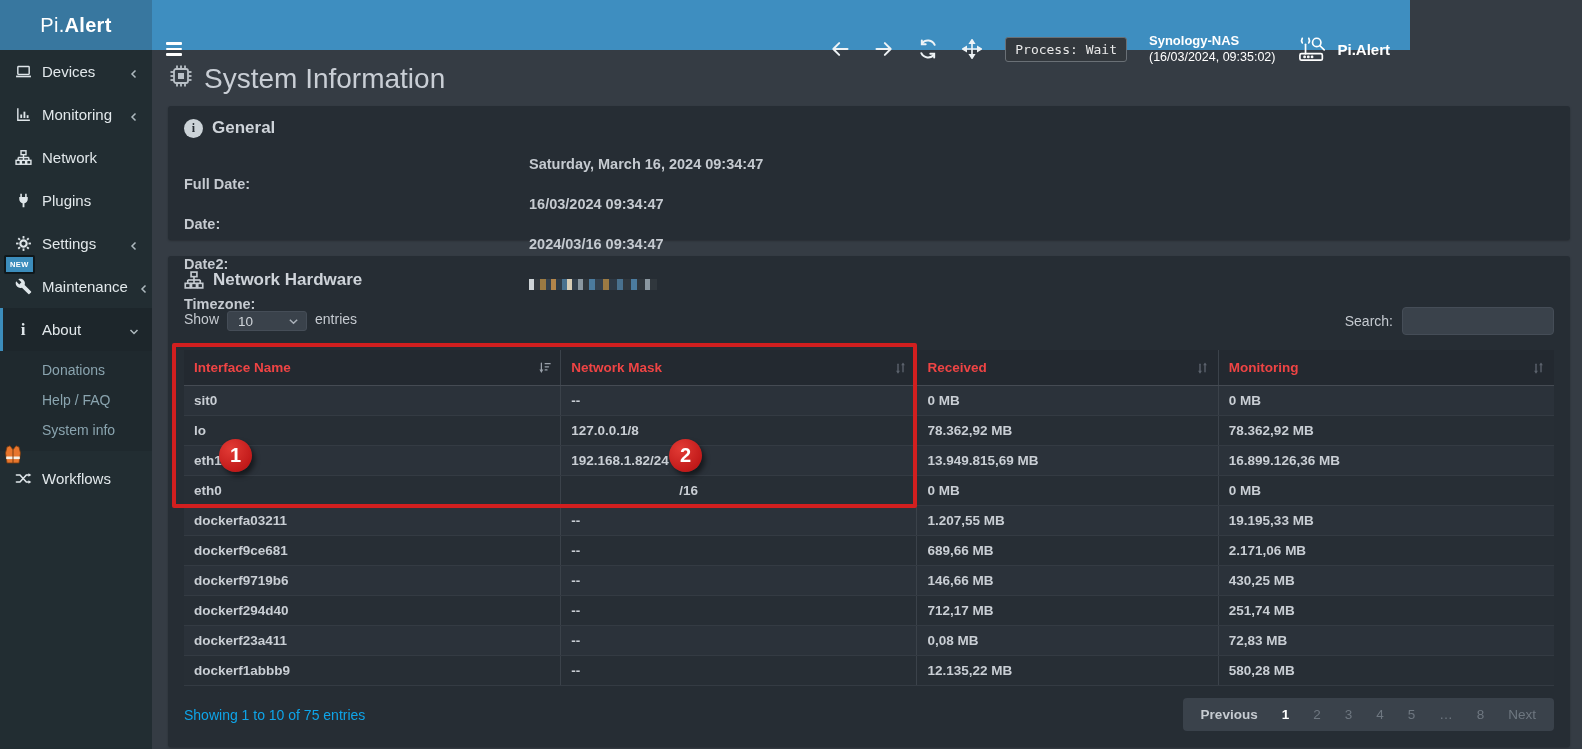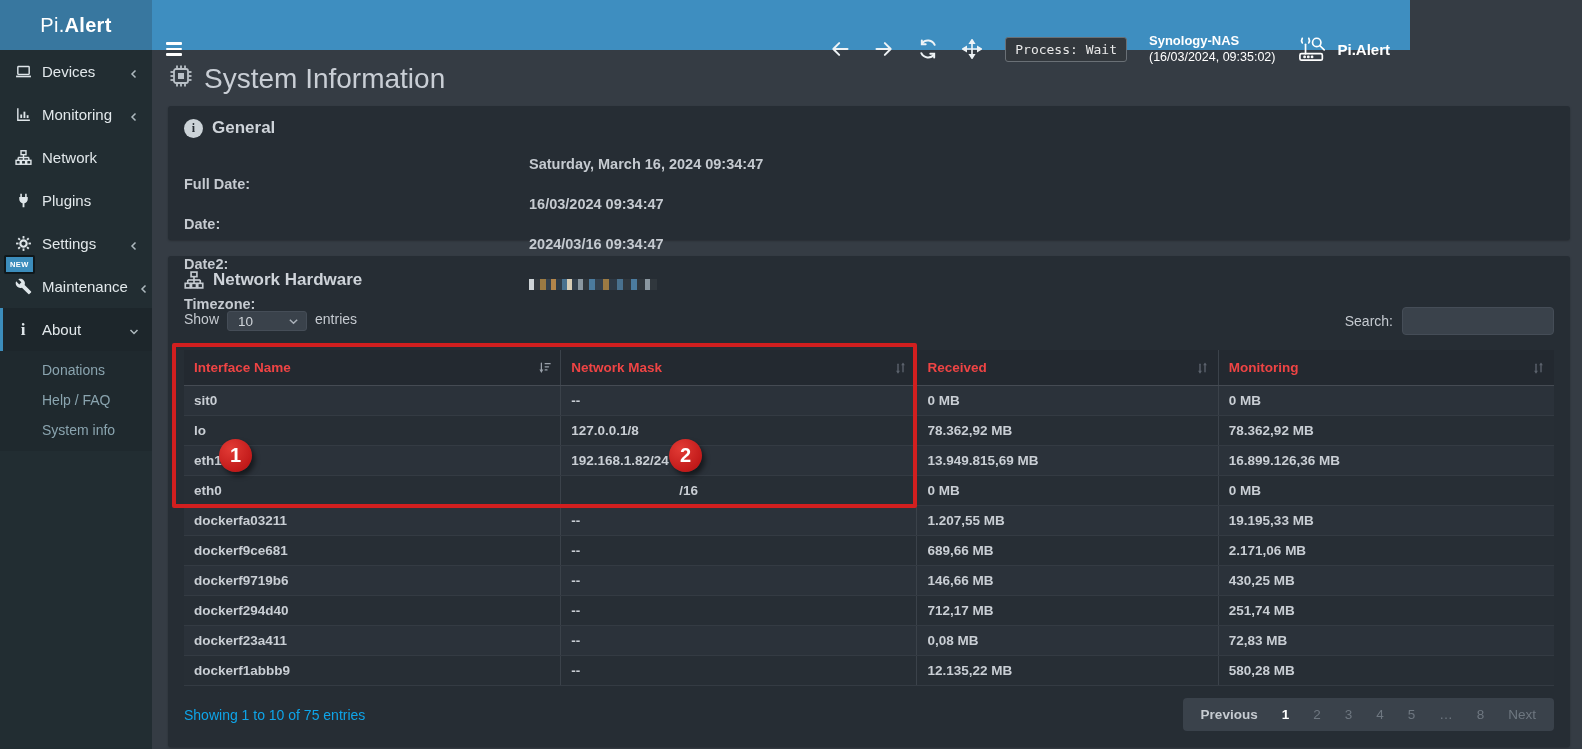--- a/index.html
+++ b/index.html
@@ -260,20 +260,38 @@
     <span class="s-ico info-i">i</span>
     <span class="s-label">About</span>
     <span class="s-chev"><svg viewBox="0 0 24 24" fill="none" stroke="currentColor" stroke-width="3">
           <polyline points="5 8 12 15 19 8"></polyline>
         </svg></span>
   </div>
   <div class="submenu">
     <div class="submenu-item">Donations</div>
     <div class="submenu-item">Help / FAQ</div>
     <div class="submenu-item">System info</div>
+  </div>
+  <div class="side-item" style="margin-top:6px;">
+    <span class="vest-ico">
+      <svg viewBox="0 0 20 20">
+          <path d="M4 2l3-1.2 3 4 3-4L16 2l1.5 6L16 18H4L2.5 8z" fill="#e8762d" stroke="#7a3c10" stroke-width="0.8"></path>
+          <rect x="3.2" y="11.5" width="13.6" height="2.6" fill="#f4f0e6"></rect>
+          <line x1="10" y1="5" x2="10" y2="18" stroke="#7a3c10" stroke-width="1"></line>
+        </svg>
+    </span>
+    <span class="s-ico">
+      <svg viewBox="0 0 24 24" fill="currentColor" stroke="currentColor" stroke-width="2.2" stroke-linecap="round">
+        <path d="M2 7h5l9 10h4" fill="none"></path>
+          <path d="M2 17h5l9-10h4" fill="none"></path>
+        <polygon points="19 4.5 23 7 19 9.5" stroke="none"></polygon>
+          <polygon points="19 14.5 23 17 19 19.5" stroke="none"></polygon>
+      </svg>
+    </span>
+    <span class="s-label">Workflows</span>
   </div>
 </div>
 
 <div class="content">
   <div class="page-title">
     <svg viewBox="0 0 26 26" fill="none" stroke="currentColor" stroke-width="1.8">
       <rect x="6" y="6" width="14" height="14" rx="2"></rect>
         <rect x="10" y="10" width="6" height="6" fill="currentColor" stroke="none"></rect>
       <line x1="9" y1="6" x2="9" y2="2.5"></line>
         <line x1="13" y1="6" x2="13" y2="2.5"></line>

